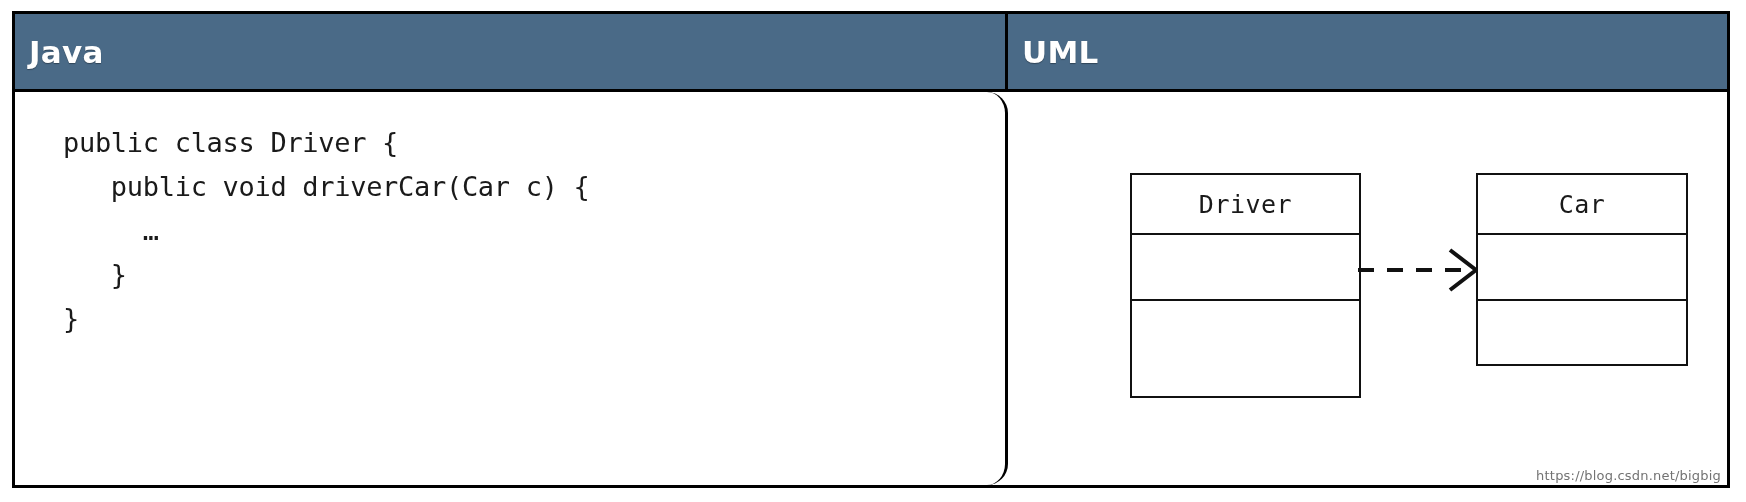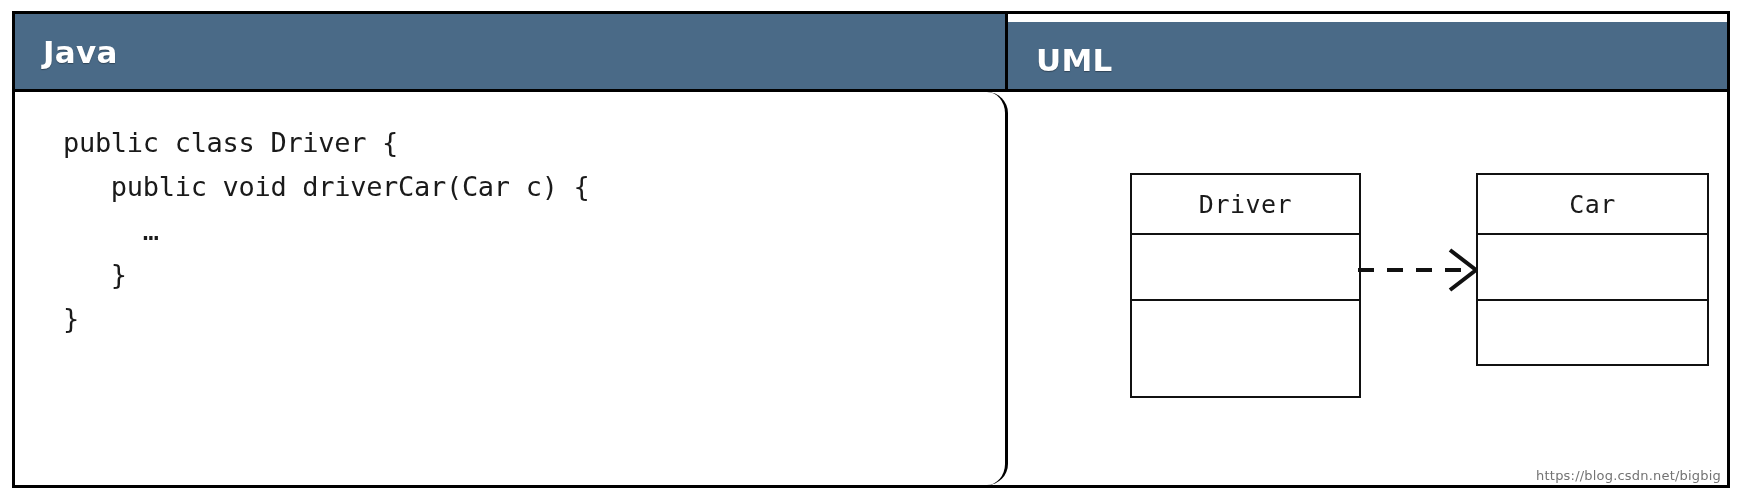--- a/index.html
+++ b/index.html
@@ -48,29 +48,28 @@
     box-sizing: border-box;
     display: flex;
     align-items: center;
   }
   .header-cell.java {
     width: 993px;
     border-right: 3px solid #000000;
   }
   .header-cell.uml {
     flex: 1;
-    margin-top: 8px;
   }
   .header-label {
     color: #ffffff;
     font-family: "DejaVu Sans", sans-serif;
     font-weight: bold;
     font-size: 31px;
     letter-spacing: 0.3px;
-    padding-left: 28px;
+    padding-left: 14px;
     text-shadow: 0 1px 1px rgba(0,0,0,0.35);
     white-space: nowrap;
   }
 
   
   .body-row {
     position: absolute;
     left: 0;
     top: 75px;
     width: 100%;
@@ -127,21 +126,21 @@
   }
   .uml-class.driver {
     left: 122px;
     top: 81px;
     width: 231px;
     height: 225px;
   }
   .uml-class.car {
     left: 468px;
     top: 81px;
-    width: 233px;
+    width: 212px;
     height: 193px;
   }
   .uml-name-compartment {
     height: 60px;
     border-bottom: 2px solid #111111;
     display: flex;
     align-items: center;
     justify-content: center;
     box-sizing: border-box;
   }

